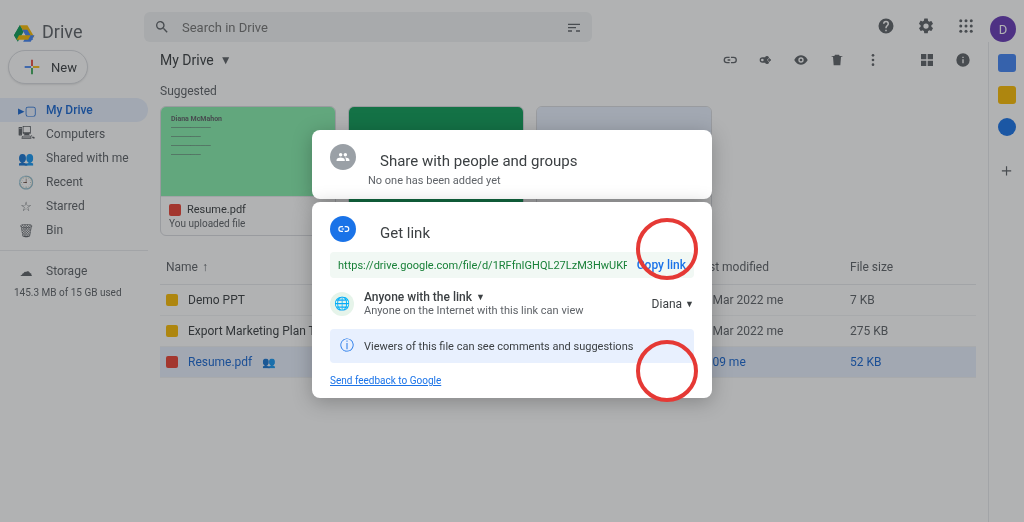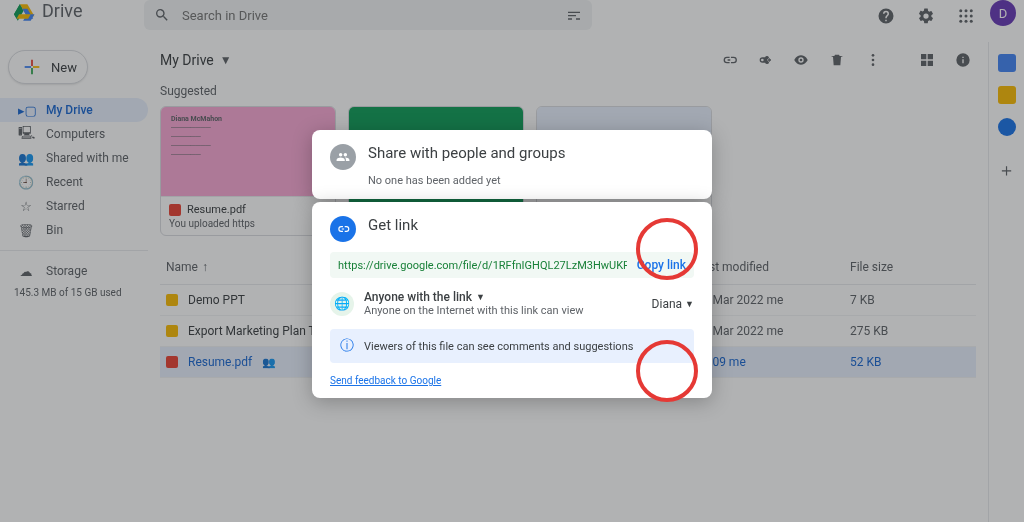--- a/index.html
+++ b/index.html
@@ -1,19 +1,19 @@
 <!DOCTYPE html>
 <html><head>
 <meta charset="utf-8">
 <style>
   * { box-sizing: border-box; font-family: Roboto, Arial, sans-serif; }
   body { margin: 0; width: 1024px; height: 522px; overflow: hidden; position: relative; background: #fff; color: #3c4043; }
 
   
-  .header { height: 42px; display: flex; align-items: flex-start; padding: 0 8px; gap: 8px; }
+  .header { height: 42px; display: flex; align-items: flex-end; padding: 0 8px; gap: 8px; }
   .logo { display: flex; align-items: center; gap: 6px; padding-left: 6px; width: 128px; }
   .logo-txt { font-size: 18px; color: #5f6368; }
   .searchbar { flex: 0 0 448px; height: 30px; background: #f1f3f4; border-radius: 6px; display: flex; align-items: center; padding: 0 10px; color: #5f6368; gap: 10px; }
   .searchbar input { border: 0; background: transparent; outline: none; flex: 1; font-size: 13px; color: #5f6368; }
   .header-spacer { flex: 1; }
   .hicon { width: 32px; height: 32px; display: flex; align-items: center; justify-content: center; color: #5f6368; border-radius: 50%; }
   .avatar { width: 26px; height: 26px; border-radius: 50%; background: #673ab7; color: #fff; display: flex; align-items: center; justify-content: center; font-size: 13px; }
 
   
   .shell { display: flex; height: calc(100% - 42px); }
@@ -37,21 +37,21 @@
 
   .crumbbar { height:36px; display:flex; align-items:center; justify-content:space-between;}
   .crumb { font-size:14px; color:#3c4043; display:flex; align-items:center; gap:6px;}
   .crumb .cd { color:#5f6368; font-size:12px;}
   .tools { display:flex; gap:10px; color:#5f6368; align-items:center;}
   .ticon{width:26px;height:26px;display:flex;align-items:center;justify-content:center;}
 
   .sect-label { font-size:12px; color:#5f6368; margin:6px 0 8px;}
   .cards { display:flex; gap:12px; }
   .card { width:176px; height:130px; border:1px solid #dadce0; border-radius:6px; overflow:hidden; background:#fff; display:flex; flex-direction:column;}
-  .card .thumb { flex:1; background:#f9a8d4; font-size:7px; color:#5f6368; padding:8px 10px; line-height:1.3; }
+  .card .thumb { flex:1; background:#86efac; font-size:7px; color:#5f6368; padding:8px 10px; line-height:1.3; }
   .card.green .thumb{background:#0f9d58}
   .card.mixed .thumb{background:linear-gradient(180deg,#e8f0fe 60%,#fff 60%)}
   .card .cap { border-top:1px solid #e8eaed; padding:6px 8px; font-size:11px; display:flex; flex-direction:column; gap:2px;}
   .cap .t { color:#3c4043; display:flex; align-items:center; gap:6px;}
   .cap .s { color:#5f6368; font-size:10px;}
   .fi-pdf{width:12px;height:12px;background:#ea4335;border-radius:2px;display:inline-block}
   .fi-ppt{width:12px;height:12px;background:#fbbc04;border-radius:2px;display:inline-block}
 
   .thead{display:flex;font-size:12px;color:#5f6368;border-bottom:1px solid #e8eaed;padding:10px 6px;margin-top:14px;}
   .c-name{flex:1;display:flex;align-items:center;gap:4px}
@@ -65,21 +65,21 @@
   .row .fn{display:flex;align-items:center;gap:10px}
 
   
   .scrim { position:absolute; inset:0; background:rgba(32,33,36,.35); }
 
   
   .dlg { position:absolute; left:312px; width:400px; background:#fff; border-radius:8px; box-shadow:0 4px 20px rgba(0,0,0,.25); padding:14px 18px 12px; }
   .dlg1 { top:130px; }
   .dlg2 { top:202px; }
 
-  .dlg-head{display:flex;align-items:flex-start;gap:12px;margin-bottom:4px}
+  .dlg-head{display:flex;align-items:flex-end;gap:24px;margin-bottom:4px}
   .round-ico{width:26px;height:26px;border-radius:50%;display:flex;align-items:center;justify-content:center;color:#fff}
   .ri-grey{background:#9aa0a6}
   .ri-blue{background:#1a73e8}
   .dlg-title{font-size:15px;color:#3c4043}
   .dlg-sub{font-size:11px;color:#5f6368;margin-left:38px}
 
   .linkbox{margin-top:10px;display:flex;align-items:center;gap:10px;background:#f1f8f4;border-radius:4px;padding:6px 8px;}
   .linkbox .url{flex:1;font-size:11px;color:#188038;white-space:nowrap;overflow:hidden}
   .copylink{color:#1a73e8;font-size:12px;font-weight:500;white-space:nowrap}
 
@@ -257,21 +257,21 @@
       <div class="sect-label">Suggested</div>
 
       <div class="cards">
         <div class="card">
           <div class="thumb"><b>Diana McMahon</b><br>────────<br>──────<br>────────<br>──────</div>
           <div class="cap">
               <span class="t">
                 <span class="fi-pdf"></span>
                 <span>Resume.pdf</span>
               </span>
-              <span class="s">You uploaded https</span>
+              <span class="s">You uploaded file</span>
             </div>
         </div>
         <div class="card green">
           <div class="thumb"></div>
           <div class="cap">
               <span class="t">
                 <span class="fi-ppt"></span>
                 <span>Demo PPT</span>
               </span>
             </div>

